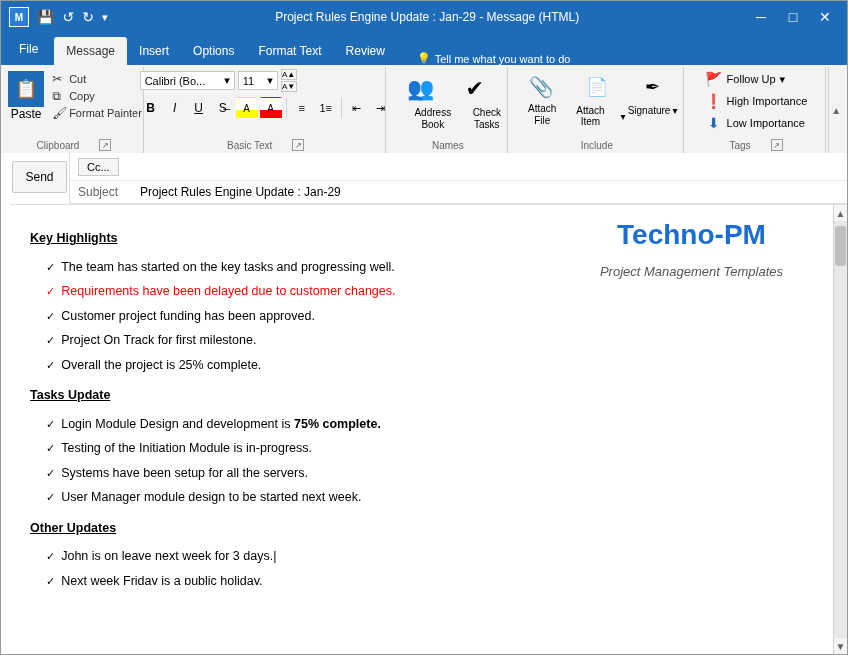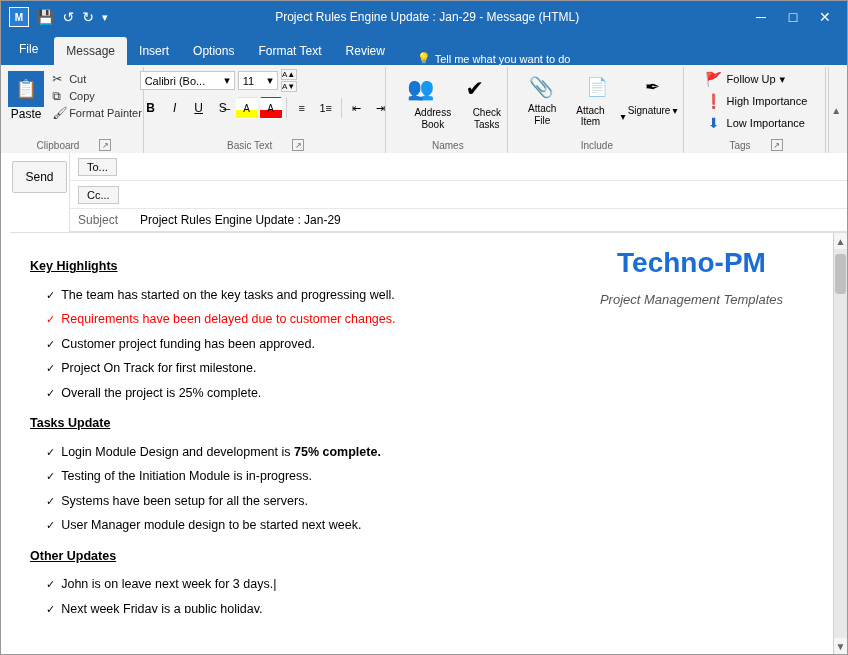--- a/index.html
+++ b/index.html
@@ -481,24 +481,20 @@
   <div class="main-content">
     <div class="email-compose">
 
       <div class="header-fields">
         <div style="display:flex;">
           <div class="send-column">
             <button class="send-btn">Send</button>
           </div>
           <div class="fields-area">
             <div class="header-row header-divider">
-              <button style="border:1px solid #c8c8c8; background:#f5f5f5; padding:2px 8px; font-size:11px; cursor:pointer; margin-right:4px;">To...</button>
-              <input class="header-input" type="text" value="" style="">
-            </div>
-            <div class="header-row header-divider">
               <button style="border:1px solid #c8c8c8; background:#f5f5f5; padding:2px 8px; font-size:11px; cursor:pointer; margin-right:4px;">Cc...</button>
               <input class="header-input" type="text" value="" style="">
             </div>
             <div class="subject-row">
               <span class="header-label">Subject</span>
               <input style="flex: 1 1 0%; border: none; outline: none; font-size: 12px; padding: 2px;" type="text" value="Project Rules Engine Update : Jan-29">
             </div>
           </div>
         </div>
       </div>

